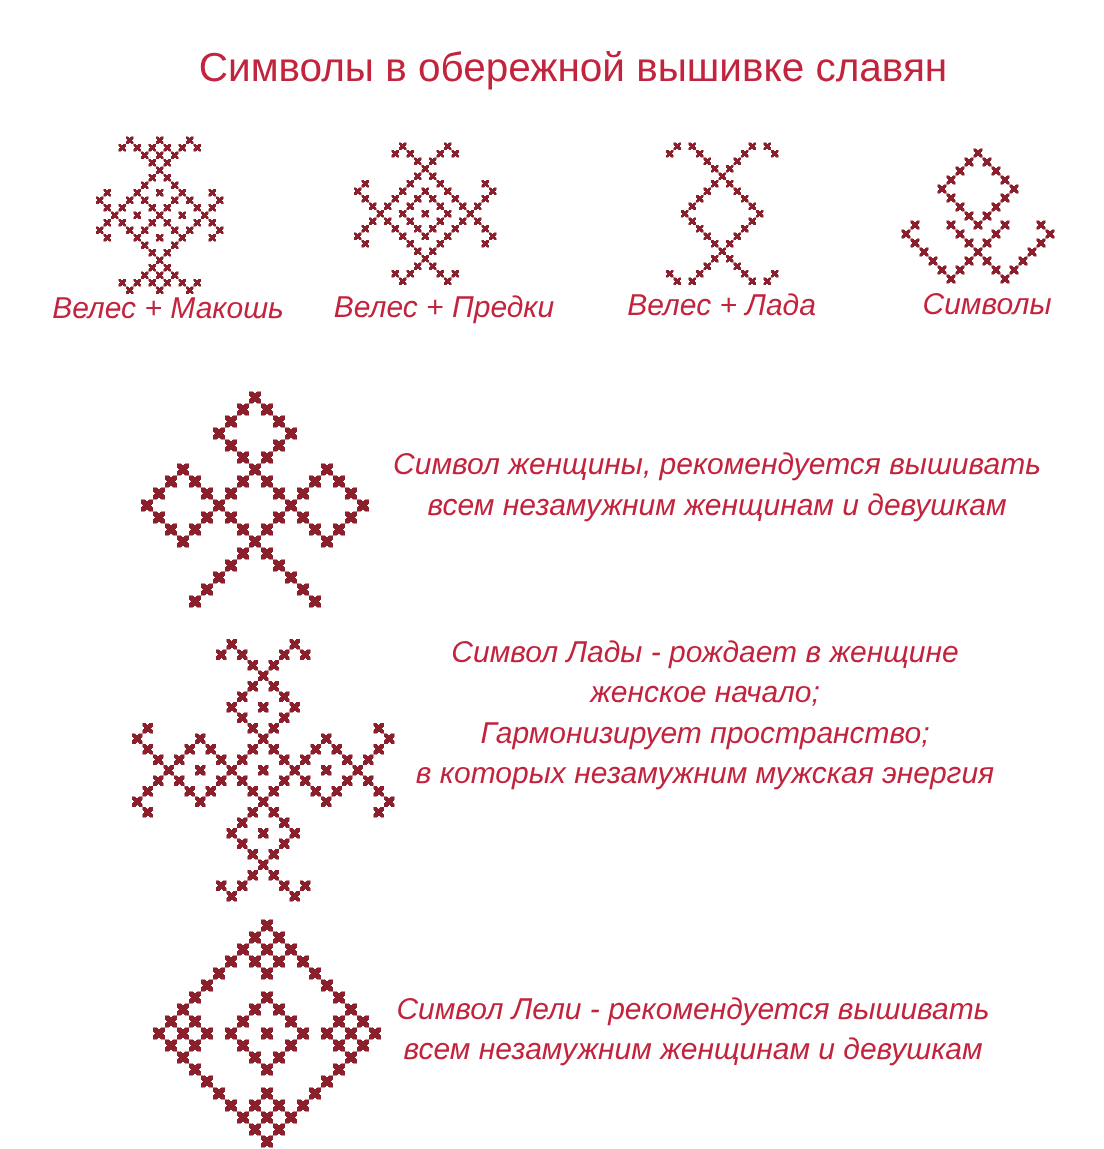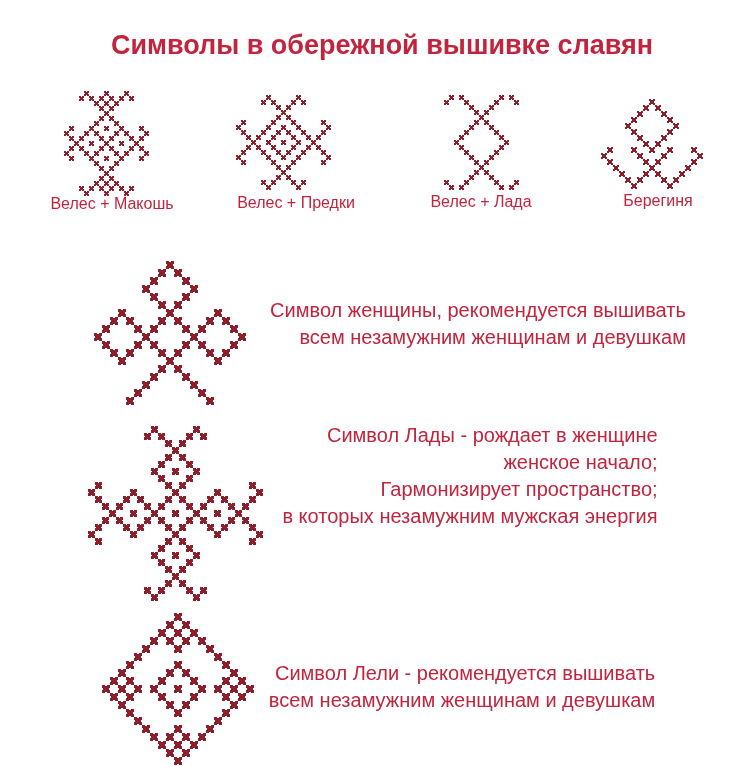--- a/index.html
+++ b/index.html
@@ -1,28 +1,28 @@
 <!DOCTYPE html>
 <html style="--text-color: #c2243e; --stitch: #8c1f2c; --bg: #ffffff;"><head>
 <meta charset="utf-8">
 <style>
   html,body{margin:0;padding:0;}
   body{font-family:"Liberation Sans", sans-serif; background:#fff;}
   .canvas{position:relative;width:736px;height:766px;background:var(--bg,#fff);overflow:hidden;margin:0 auto;}
   .title{position:absolute;left:382px;top:30px;transform:translateX(-50%);
-         font-size:27px;font-weight:700;color:var(--text-color,#c2243e);white-space:nowrap;margin:0;}
+         font-size:27px;font-weight:400;color:var(--text-color,#c2243e);white-space:nowrap;margin:0;}
   .symbol{position:absolute;}
   .strow{display:flex;height:var(--cell);}
   .st{width:var(--cell);height:var(--cell);flex:0 0 var(--cell);}
   .st.on{background-image:
       linear-gradient(45deg, transparent 34%, var(--stitch,#8c1f2c) 34%, var(--stitch,#8c1f2c) 66%, transparent 66%),
       linear-gradient(-45deg, transparent 34%, var(--stitch,#8c1f2c) 34%, var(--stitch,#8c1f2c) 66%, transparent 66%);}
-  .label{position:absolute;transform:translateX(-50%);font-size:16px;color:var(--text-color,#c2243e);white-space:nowrap;}
-  .desc{position:absolute;transform:translateX(-50%);text-align:right;font-size:20px;line-height:27px;
-        color:var(--text-color,#c2243e);white-space:nowrap;}
+  .label{position:absolute;transform:translateX(-50%);font-size:20px;color:var(--text-color,#c2243e);white-space:nowrap;font-style:italic;}
+  .desc{position:absolute;transform:translateX(-50%);text-align:center;font-size:20px;line-height:27px;
+        color:var(--text-color,#c2243e);white-space:nowrap;font-style:italic;}
 </style>
 </head>
 <body>
 
 <div class="canvas">
 
   <h1 class="title">Символы в обережной вышивке славян</h1>
 
   <div class="symbol" style="left:59px;top:91px;--cell:5px">
       <div class="strow">
@@ -1477,21 +1477,21 @@
         <span class="st"></span>
         <span class="st"></span>
         <span class="st"></span>
         <span class="st"></span>
       </div>
     </div>
 
   <div class="label" style="left:112px;top:195px">Велес + Макошь</div>
   <div class="label" style="left:296px;top:194px">Велес + Предки</div>
   <div class="label" style="left:481px;top:193px">Велес + Лада</div>
-  <div class="label" style="left:658px;top:192px">Берегиня</div>
+  <div class="label" style="left:658px;top:192px">Символы</div>
 
   <div class="symbol" style="left:94px;top:261px;--cell:8px">
       <div class="strow">
         <span class="st"></span>
         <span class="st"></span>
         <span class="st"></span>
         <span class="st"></span>
         <span class="st"></span>
         <span class="st"></span>
         <span class="st"></span>

